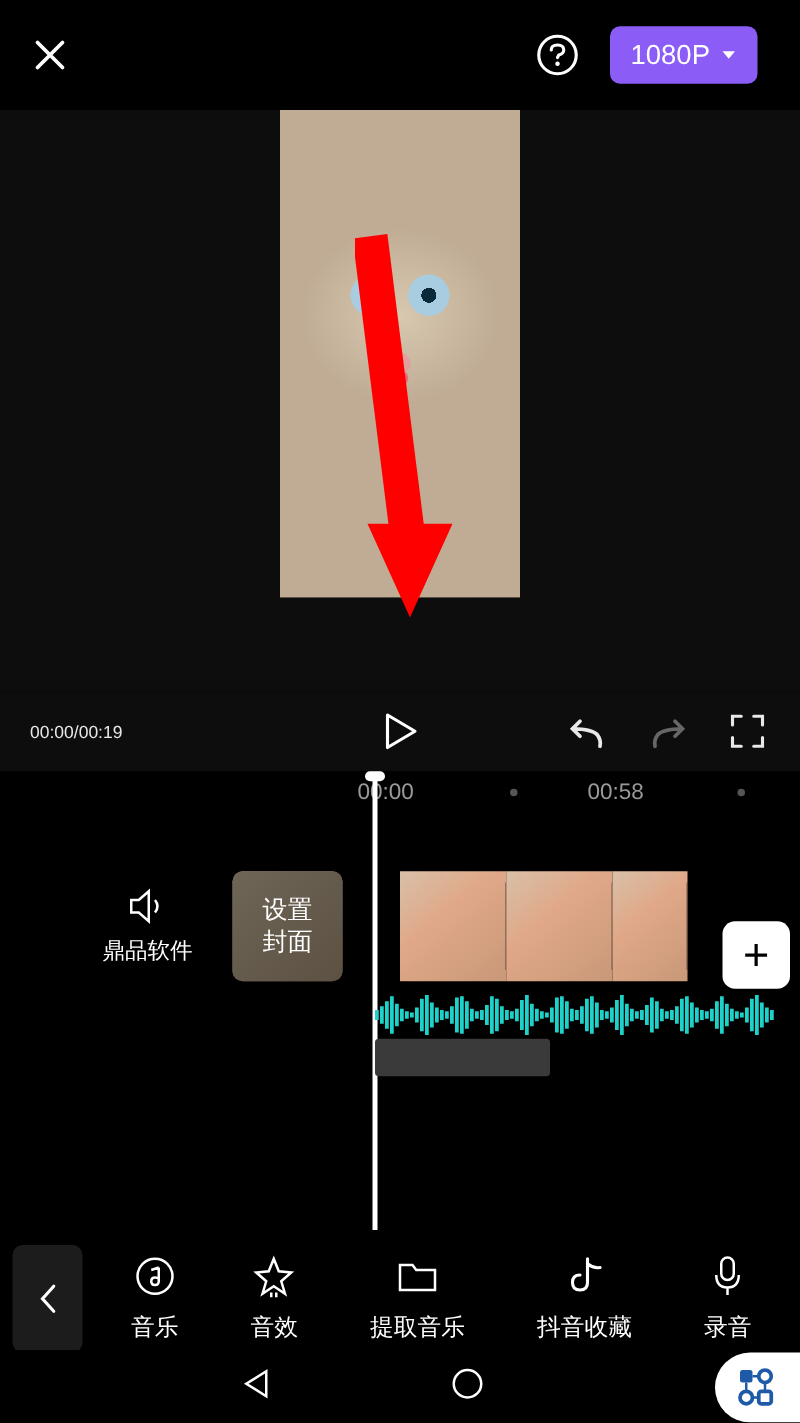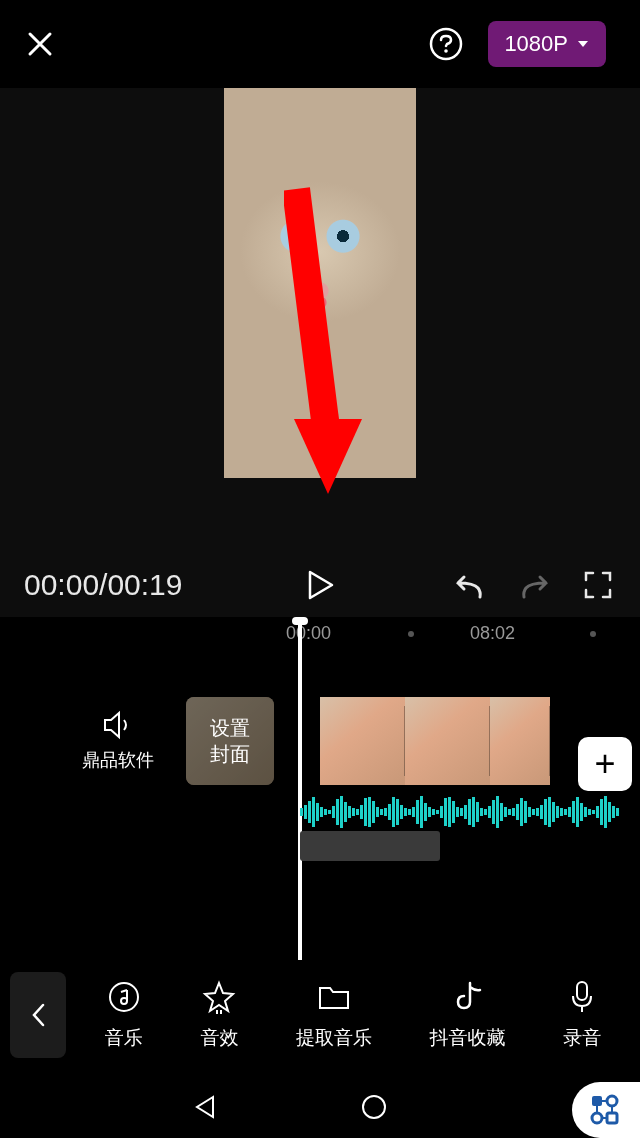--- a/index.html
+++ b/index.html
@@ -16,21 +16,21 @@
       height: 88px;
       display: flex;
       align-items: center;
       padding: 0 20px;
       gap: 10px;
     }
     .close-x { width: 40px; height: 40px; display:flex; align-items:center; justify-content:center; cursor: pointer; }
     .spacer { flex: 1; }
     .help-icon { width: 44px; height: 44px; display:flex; align-items:center; justify-content:center; cursor:pointer; margin-right: 10px;}
     .res-chip {
-      background: #701a75;
+      background: #8b5cf6;
       color: #fff;
       border-radius: 8px;
       padding: 10px 16px;
       display: flex;
       align-items: center;
       font-size: 22px;
       gap: 8px;
       cursor: pointer;
       margin-right: 14px;
     }
@@ -74,21 +74,21 @@
       top: 96px;
       pointer-events: none;
     }
     .controls {
       height: 64px;
       display: flex;
       align-items: center;
       padding: 0 24px;
       background: #0d0d0d;
     }
-    .time-display { font-size: 30px; color: #e8e8e8; }
+    .time-display { font-size: 14px; color: #e8e8e8; }
     .play-btn { cursor:pointer; width:40px; height:40px; position:absolute; left:50%; transform:translateX(-50%); display:flex; align-items:center; justify-content:center; }
     .ctrl-right { margin-left:auto; display:flex; gap:28px; align-items:center;}
     .ctrl-icon { width:36px; height:36px; display:flex; align-items:center; justify-content:center; cursor:pointer; color:#e8e8e8;}
     .ctrl-icon.dim { color:#666; }
     .ruler {
       height: 40px;
       padding-top:6px;
       position: relative;
       color: #999;
       font-size: 18px;
@@ -210,21 +210,21 @@
       position:absolute;
       top:174px;
       left:300px;
       width:140px;
       height:30px;
       background:#3a3a3a;
       border-radius:3px;
     }
     .toolbar {
       position:absolute;
-      bottom:68px;
+      bottom:44px;
       left:0; right:0;
       height:110px;
       display:flex;
       align-items:center;
       background:#000;
     }
     .back-chip {
       width:56px;
       height:86px;
       background:#1c1c1c;
@@ -336,21 +336,21 @@
       <svg width="30" height="30" viewBox="0 0 30 30">
           <path d="M3 10 L3 3 L10 3 M20 3 L27 3 L27 10 M27 20 L27 27 L20 27 M10 27 L3 27 L3 20" stroke="#e8e8e8" stroke-width="2.5" fill="none" stroke-linecap="round"></path>
         </svg>
     </div>
   </div>
 </div>
 
 <div class="ruler">
   <span class="ruler-tick" style="left:286px">00:00</span>
   <span class="ruler-dot" style="left:408px"></span>
-  <span class="ruler-tick" style="left:470px">08:02</span>
+  <span class="ruler-tick" style="left:470px">00:58</span>
   <span class="ruler-dot" style="left:590px"></span>
 </div>
 
 <div class="timeline-area">
   <div class="playhead"></div>
   <div class="clip-track">
     <div class="mute-orig">
       <div class="icn">
         <svg width="34" height="30" viewBox="0 0 34 30">
             <path d="M4 10 L4 20 L10 20 L18 27 L18 3 L10 10 Z" fill="none" stroke="#fff" stroke-width="2"></path>

